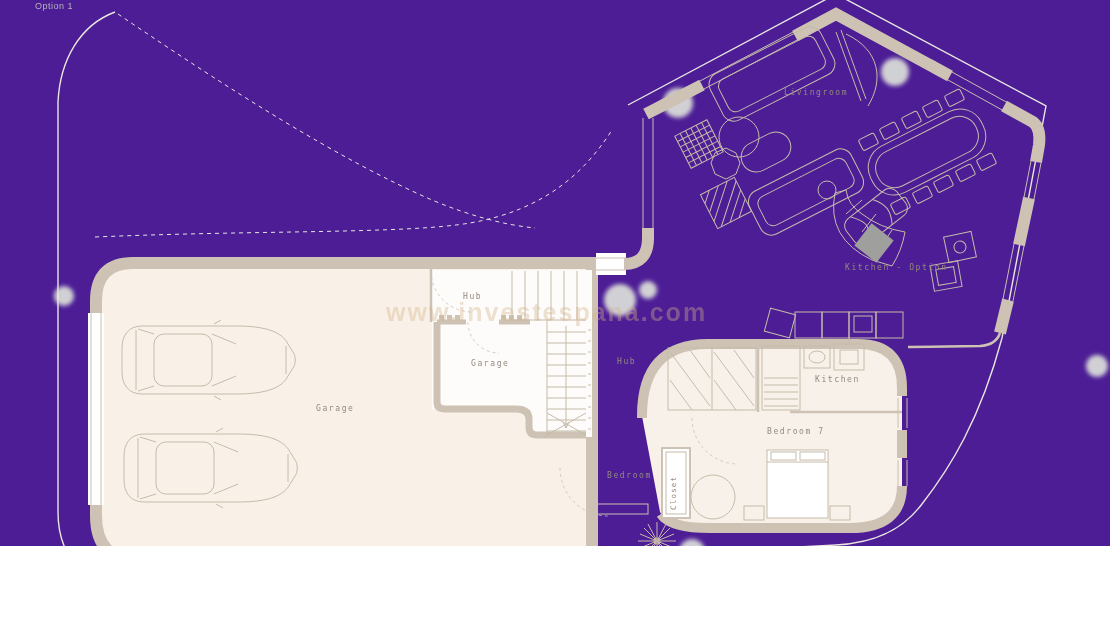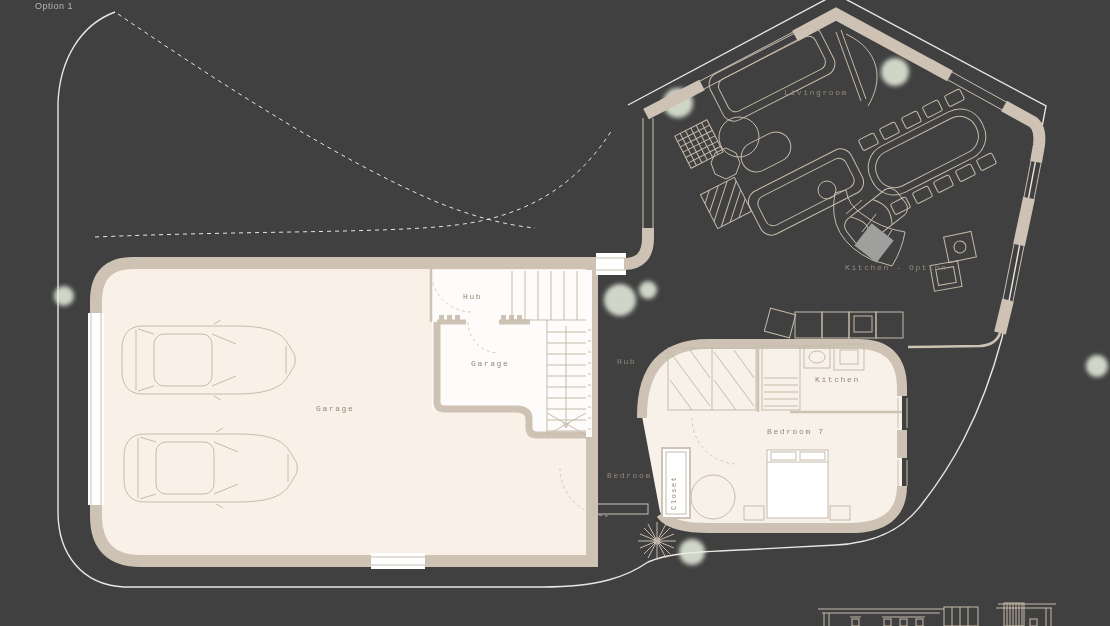--- a/index.html
+++ b/index.html
@@ -1,20 +1,20 @@
 <!DOCTYPE html>
 <html style="--wall: #cdc2b3; --line: #c9bfb1; --furn: #c6bbaa; --floor_garage: #f9f1e8; --floor_suite: #f8f1ea; --site: #e9e6e0; --plant: #e9f0df; --label: #94897d; --dark: #9f9f9d; --watermark: #d4b28a;"><head>
 <meta charset="utf-8">
 <style>
   html,body{margin:0;padding:0;background:#ffffff;}
-  #plan{position:relative;width:1110px;height:626px;background:#404040;overflow:hidden;
+  #plan{position:relative;width:1110px;height:546px;background:#4c1d95;overflow:hidden;
         font-family:"DejaVu Sans Mono","Liberation Mono",monospace;}
   #plan svg{position:absolute;left:0;top:0;}
   .lbl{position:absolute;font-size:8px;letter-spacing:1.6px;color:var(--label,#94897d);
-       white-space:nowrap;line-height:10px;font-family:Liberation Mono, monospace;}
+       white-space:nowrap;line-height:10px;}
   .lbl-vert{writing-mode:vertical-rl;transform:rotate(180deg);letter-spacing:1.2px;font-size:7.5px;}
   .option{position:absolute;left:35px;top:1px;font-size:9px;letter-spacing:.5px;
           color:#b5b5b5;font-family:"Liberation Sans",sans-serif;}
   .watermark{position:absolute;left:386px;top:298px;font-size:25px;font-weight:bold;
              letter-spacing:2px;color:var(--watermark,#d4b28a);opacity:.38;
              font-family:"Liberation Sans",sans-serif;}
   
   .wall{stroke:var(--wall,#cdc2b3);stroke-width:12;fill:none;}
   .wall10{stroke:var(--wall,#cdc2b3);stroke-width:10;fill:none;}
   .wall7{stroke:var(--wall,#cdc2b3);stroke-width:7;fill:none;}
@@ -352,20 +352,21 @@
     <rect x="884" y="619" width="7" height="7"></rect>
     <rect x="900" y="619" width="7" height="7"></rect>
     <rect x="916" y="619" width="7" height="7"></rect>
     <rect x="1030" y="619" width="7" height="7"></rect>
     <line x1="850" y1="617" x2="861" y2="617"></line>
     <line x1="882" y1="617" x2="925" y2="617"></line>
   </g>
 </svg>
 
   <div class="option">Option 1</div>
+  <div class="watermark">www.investespana.com</div>
 
   <div class="lbl" style="left:784px;top:88px">Livingroom</div>
   <div class="lbl" style="left:845px;top:263px">Kitchen - Option</div>
   <div class="lbl" style="left:463px;top:292px">Hub</div>
   <div class="lbl" style="left:471px;top:359px">Garage</div>
   <div class="lbl" style="left:316px;top:404px">Garage</div>
   <div class="lbl" style="left:617px;top:357px">Hub</div>
   <div class="lbl" style="left:815px;top:375px">Kitchen</div>
   <div class="lbl" style="left:767px;top:427px">Bedroom 7</div>
   <div class="lbl" style="left:607px;top:471px">Bedroom</div>

